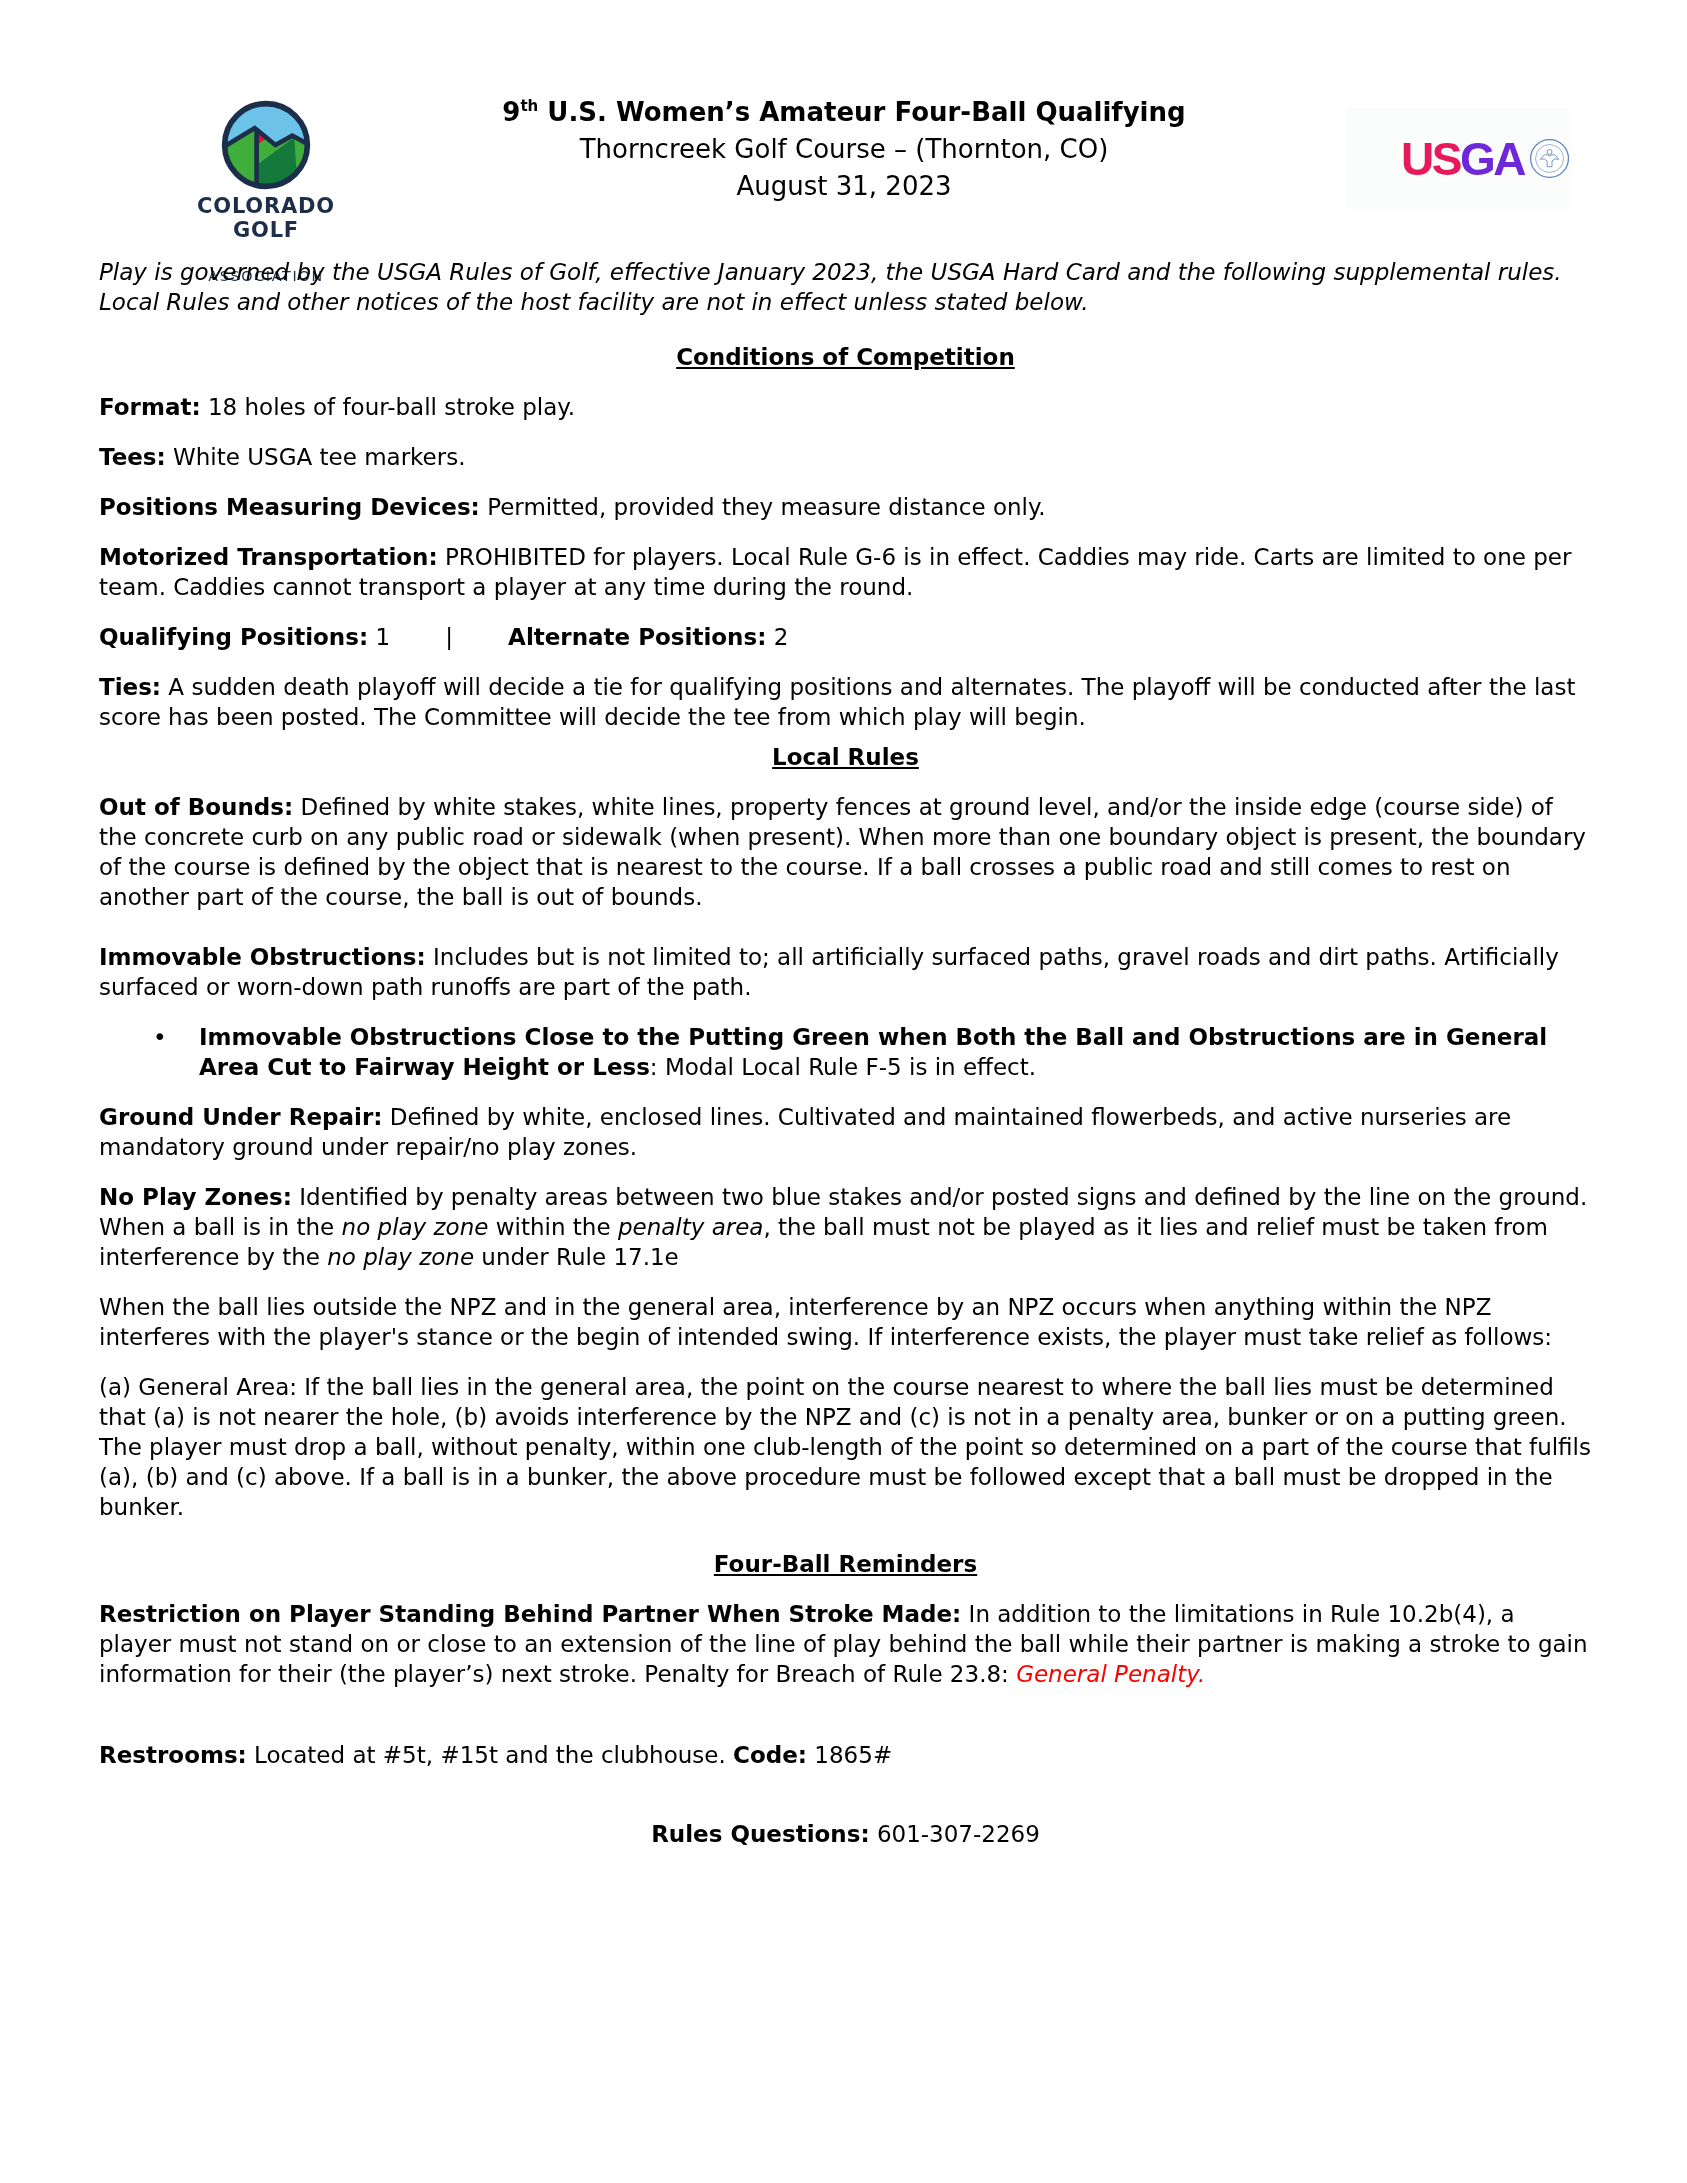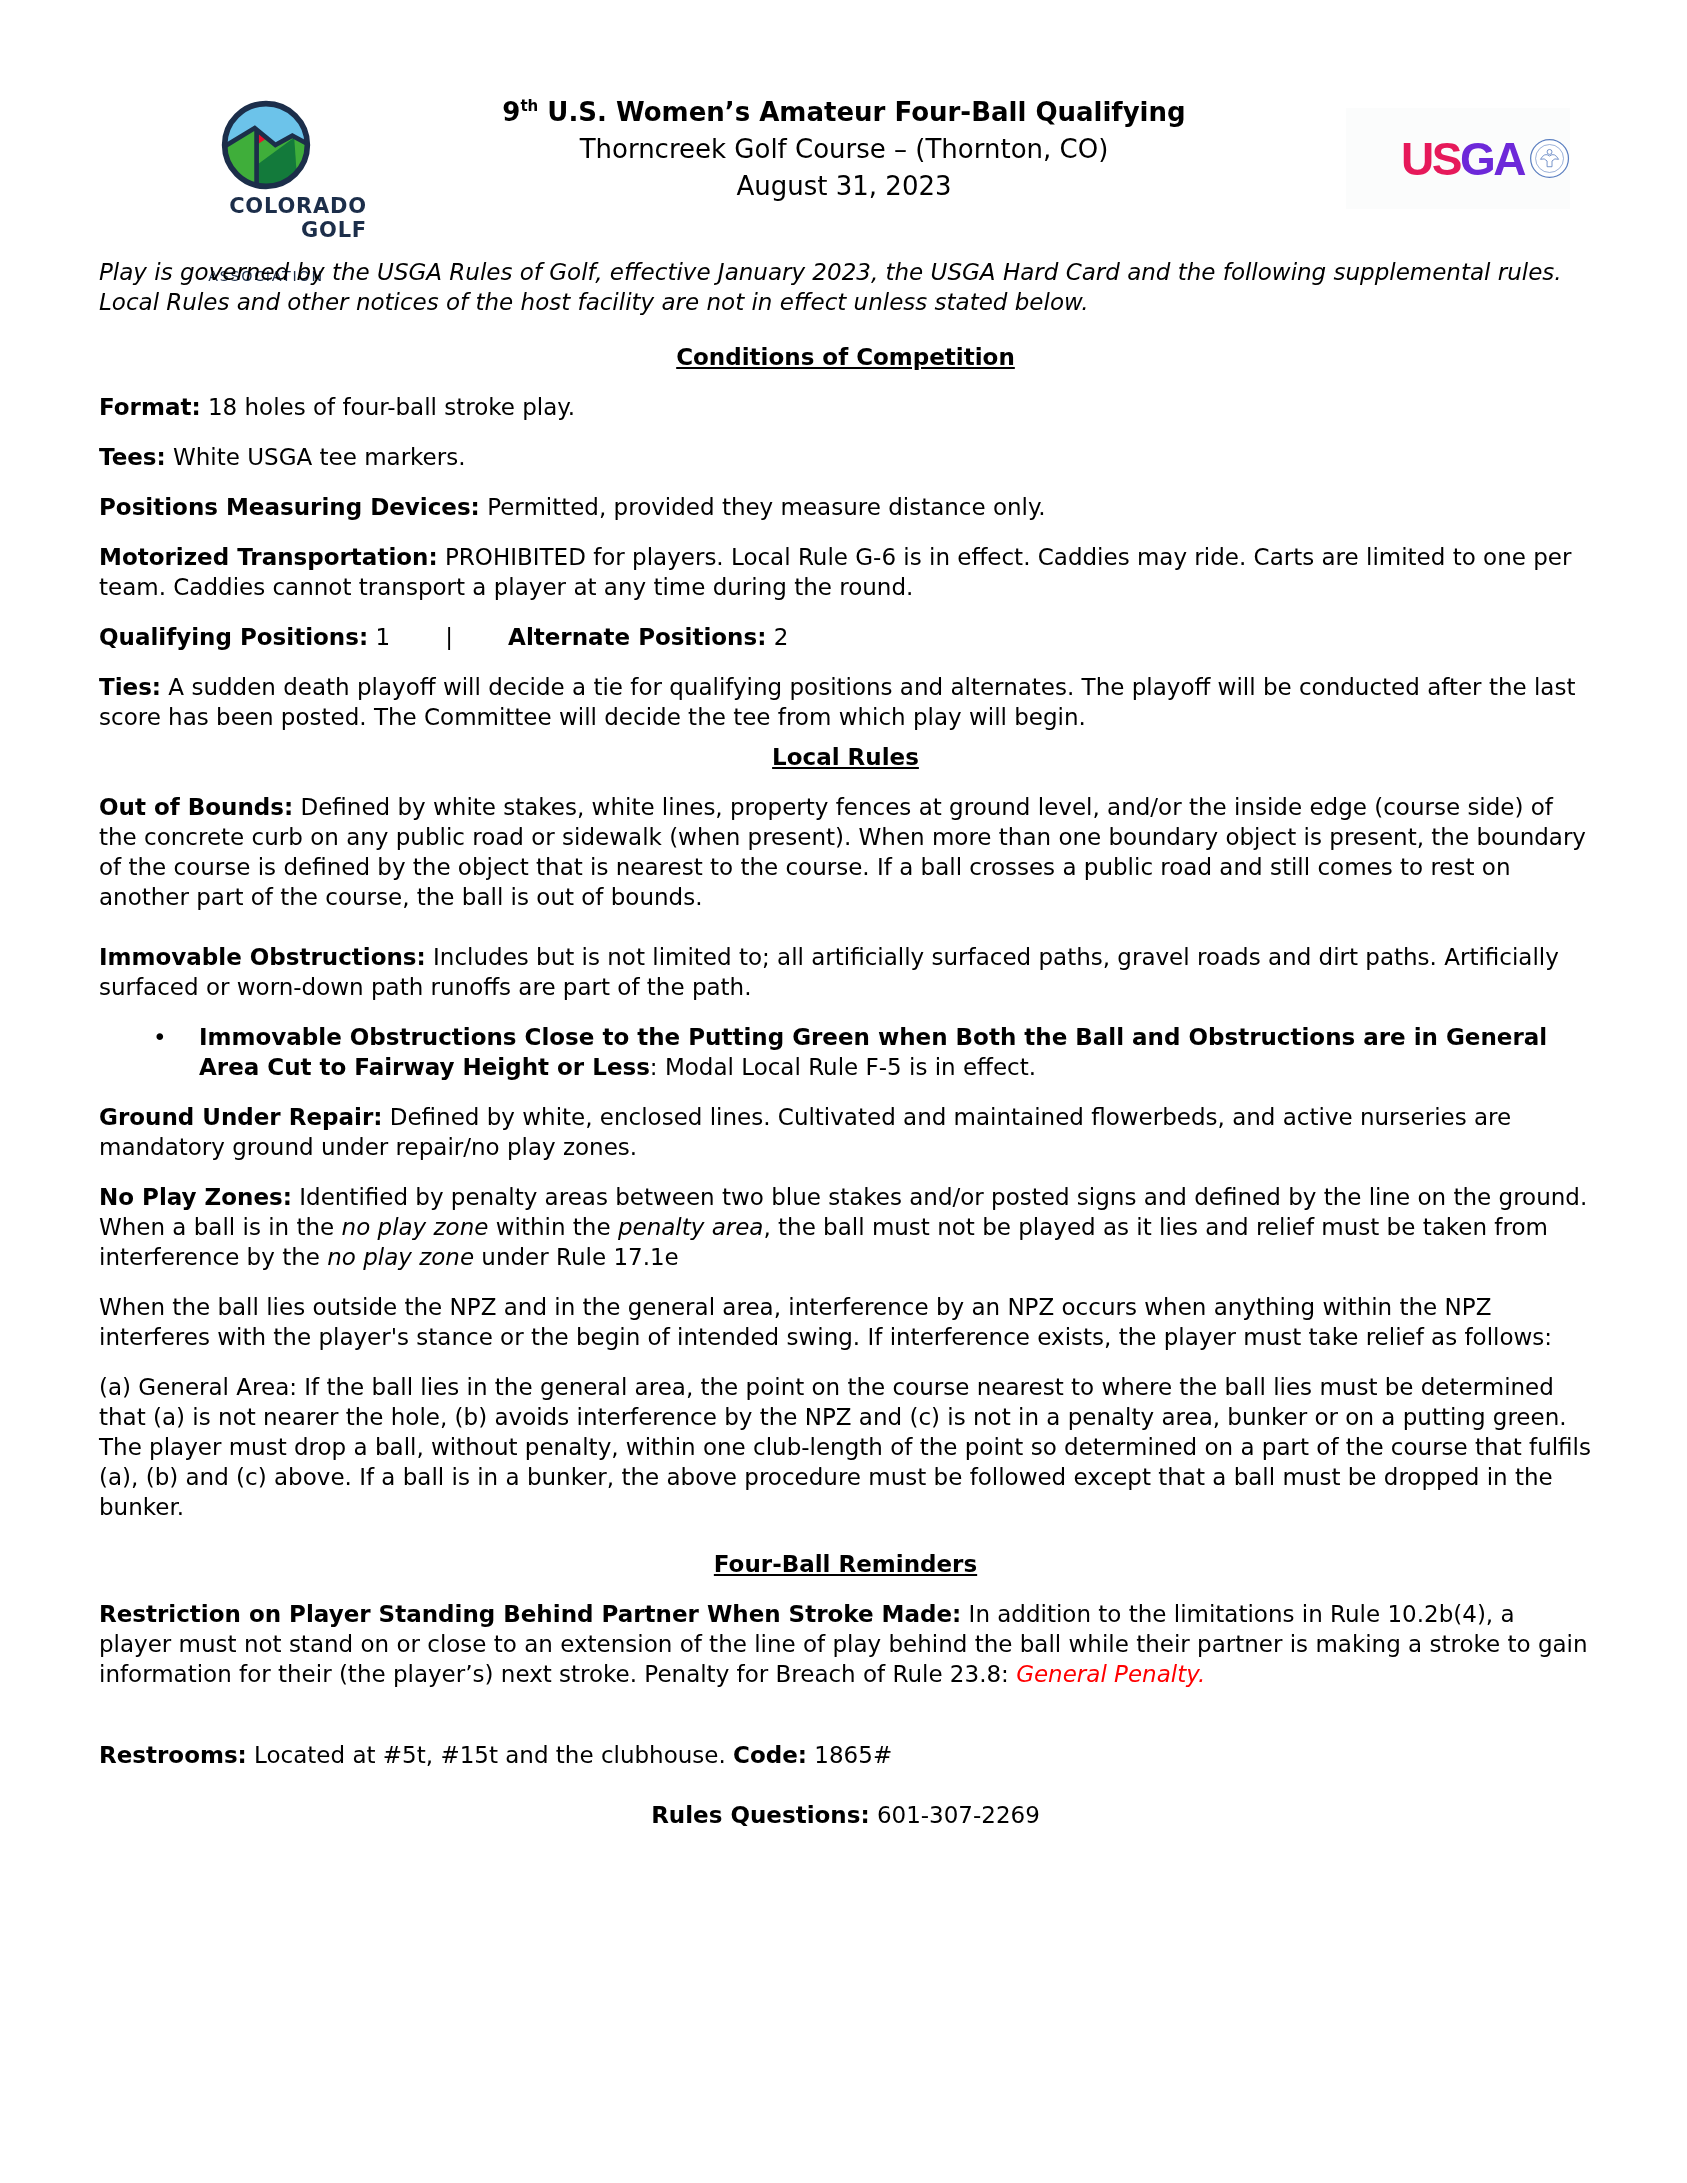--- a/index.html
+++ b/index.html
@@ -1,20 +1,20 @@
 <!DOCTYPE html>
 <html style="font-size:13.5px"><head>
 <meta charset="utf-8">
 <style>
   html, body { margin:0; padding:0; background:#fff; }
   body { width:1687px; height:2183px; position:relative; overflow:hidden;
          font-family:"DejaVu Sans", sans-serif; color:#000; font-size:23px; line-height:30px; }
   .cga-logo { position:absolute; left:165px; top:98px; width:202px; }
   .cga-logo svg { display:block; margin:0 auto; }
-  .cga-name { text-align:right; font-weight:bold; color:#1c2e4a; font-size:21px; letter-spacing:0.8px; line-height:23.6px; margin-top:3.4px; }
+  .cga-name { text-align:center; font-weight:bold; color:#1c2e4a; font-size:21px; letter-spacing:0.8px; line-height:23.6px; margin-top:3.4px; }
   .cga-sub { text-align:center; color:#1c2e4a; font-size:14.3px; letter-spacing:1.7px; line-height:17px;margin-top:25px; }
   .usga-logo { position:absolute; left:1346px; top:108px; width:224px; height:101px; background:#fbfcfc; display:flex; align-items:center; }
   .usga-text { font-family:"Liberation Sans", sans-serif; font-weight:bold; font-size:46px; letter-spacing:-2.5px; margin-left:15px; }
   .usga-text .us { color:#e6195a;margin-left:40px; }
   .usga-text .ga { color:#6d28d9; }
   .seal { margin-left:5px; }
   .title-block { position:absolute; left:422px; top:94px; width:844px; text-align:center; }
   .title { font-weight:bold; font-size:26px; line-height:37px; }
   .title sup { font-size:15px; line-height:0; }
   .subtitle { font-size:26px; line-height:37px; }
@@ -84,16 +84,16 @@
   <p style="margin-bottom:30px"><span class="lbl">Out of Bounds:</span><span> Defined by white stakes, white lines, property fences at ground level, and/or the inside edge (course side) of the concrete curb on any public road or sidewalk (when present). When more than one boundary object is present, the boundary of the course is defined by the object that is nearest to the course. If a ball crosses a public road and still comes to rest on another part of the course, the ball is out of bounds.</span></p>
   <p><span class="lbl">Immovable Obstructions:</span><span> Includes but is not limited to; all artificially surfaced paths, gravel roads and dirt paths. Artificially surfaced or worn-down path runoffs are part of the path.</span></p>
   <div class="bullet"><span class="dot">•</span><span class="lbl">Immovable Obstructions Close to the Putting Green when Both the Ball and Obstructions are in General Area Cut to Fairway Height or Less</span><span>: Modal Local Rule F-5 is in effect.</span></div>
   <p><span class="lbl">Ground Under Repair:</span><span> Defined by white, enclosed lines. Cultivated and maintained flowerbeds, and active nurseries are mandatory ground under repair/no play zones.</span></p>
   <p><span class="lbl">No Play Zones:</span><span> Identified by penalty areas between two blue stakes and/or posted signs and defined by the line on the ground. When a ball is in the </span><i>no play zone</i><span> within the </span><i>penalty area</i><span>, the ball must not be played as it lies and relief must be taken from interference by the </span><i>no play zone</i><span> under Rule 17.1e</span></p>
   <p>When the ball lies outside the NPZ and in the general area, interference by an NPZ occurs when anything within the NPZ interferes with the player's stance or the begin of intended swing. If interference exists, the player must take relief as follows:</p>
   <p style="margin-bottom:27px">(a) General Area: If the ball lies in the general area, the point on the course nearest to where the ball lies must be determined that (a) is not nearer the hole, (b) avoids interference by the NPZ and (c) is not in a penalty area, bunker or on a putting green. The player must drop a ball, without penalty, within one club-length of the point so determined on a part of the course that fulfils (a), (b) and (c) above. If a ball is in a bunker, the above procedure must be followed except that a ball must be dropped in the bunker.</p>
 
   <div class="section-title">Four-Ball Reminders</div>
   <p style="margin-bottom:51px"><span class="lbl">Restriction on Player Standing Behind Partner When Stroke Made:</span><span> In addition to the limitations in Rule 10.2b(4), a player must not stand on or close to an extension of the line of play behind the ball while their partner is making a stroke to gain information for their (the player’s) next stroke. Penalty for Breach of Rule 23.8: </span><span class="red">General Penalty.</span></p>
-  <p style="margin-bottom:30px"><span class="lbl">Restrooms:</span><span> Located at #5t, #15t and the clubhouse. </span><span class="lbl">Code:</span><span> 1865#</span></p>
+  <p style="margin-bottom:49px"><span class="lbl">Restrooms:</span><span> Located at #5t, #15t and the clubhouse. </span><span class="lbl">Code:</span><span> 1865#</span></p>
   <p class="center"><span class="lbl">Rules Questions:</span><span> 601-307-2269</span></p>
 </div>
 
 
 </body></html>

